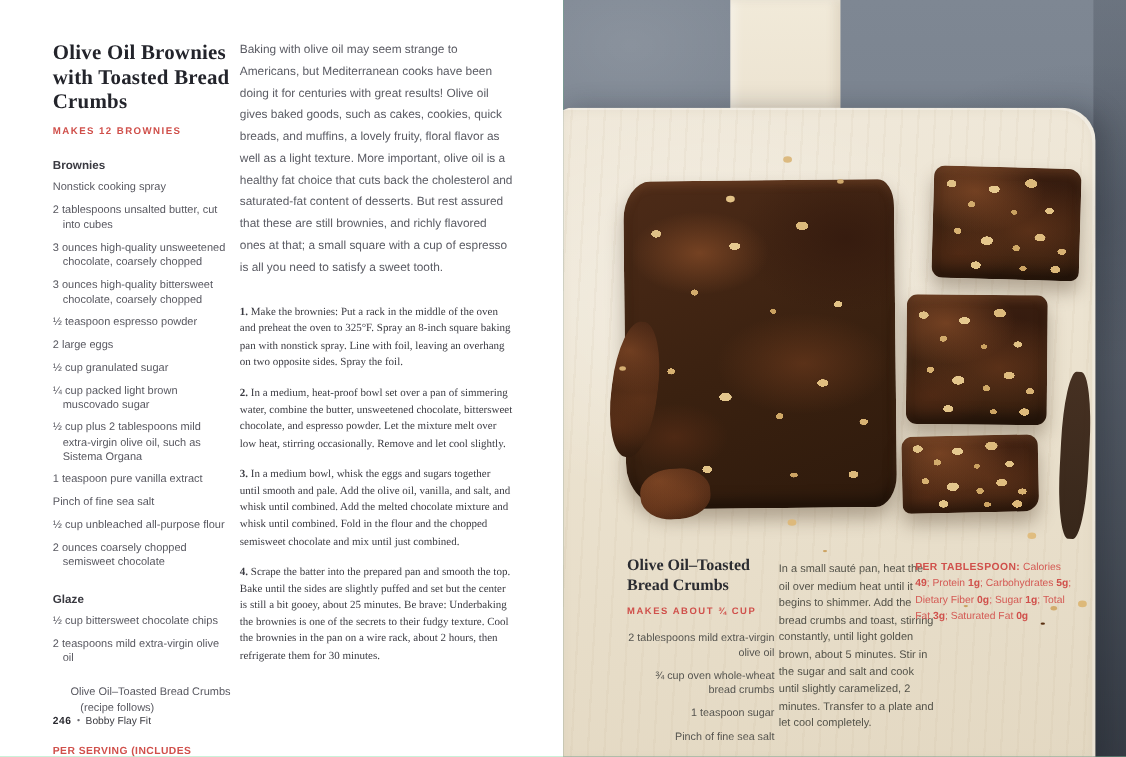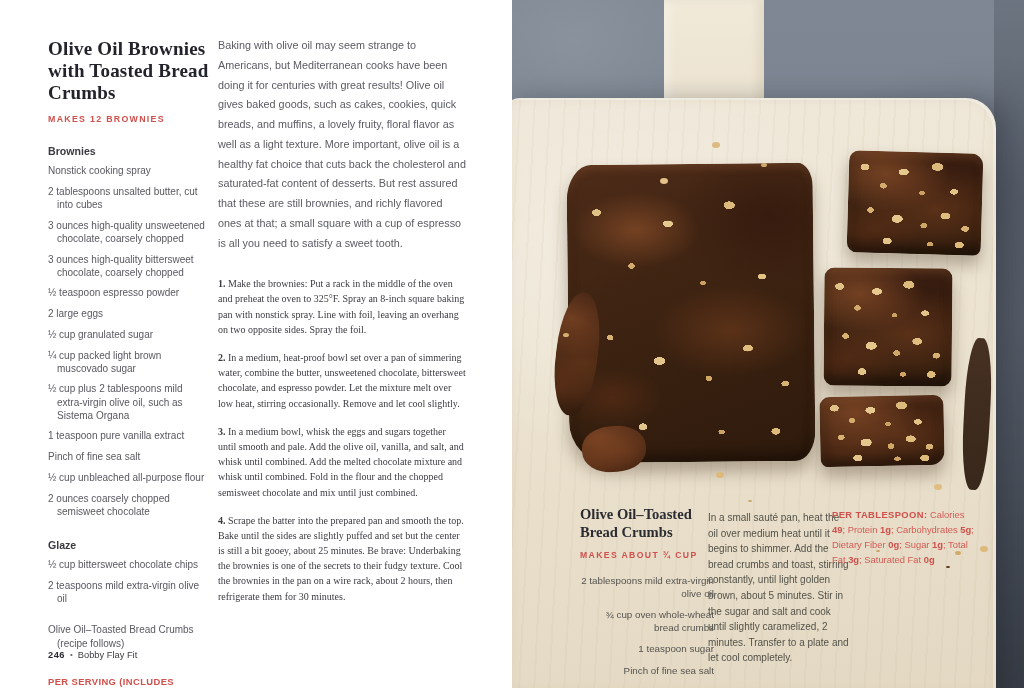--- a/index.html
+++ b/index.html
@@ -15,21 +15,21 @@
 
   .col-ing{position:absolute;left:48px;top:38px;width:162px;}
   .recipe-title{
     margin:0;font-family:"Liberation Serif","DejaVu Serif",serif;
     font-size:19px;line-height:1.17;font-weight:700;color:#23242b;letter-spacing:.2px;
   }
   .yield{margin-top:9px;font-size:8.8px;font-weight:700;letter-spacing:1.3px;color:#d0504b;}
   .subhead{margin:21px 0 0 0;font-size:10.6px;font-weight:700;color:#3a3a41;}
   .ing-list{margin:0;padding:0;list-style:none;}
   .ing{margin-top:7.5px;font-size:10px;line-height:1.32;color:#585860;padding-left:9px;text-indent:-9px;}
-  .extra-ing{margin-top:18px;font-size:10px;line-height:1.32;color:#585860;padding-left:9px;text-indent:-9px;}
+  .extra-ing{margin-top:18px;font-size:10px;line-height:1.32;color:#585860;padding-left:9px;text-indent:-9px;margin-left:16px;}
   .nutri{margin-top:24px;font-size:9.4px;line-height:1.6;color:#d2595302;}
   .nutri{color:#d45a54;}
   .nutri .nutri-label{font-weight:700;letter-spacing:.4px;color:#d0504b;}
 
   .col-method{position:absolute;left:218px;top:36px;width:248px;}
   .intro{font-size:10.8px;line-height:1.83;color:#5a5b63;}
   .steps{margin-top:23px;font-family:"Liberation Serif","DejaVu Serif",serif;}
   .step{font-size:10px;line-height:1.52;color:#3b3b42;margin-bottom:13px;}
   .step .n{font-weight:700;}
 
@@ -111,21 +111,21 @@
       222px 342px 0 0 #e0bd80,
       242px 408px 0 -1px #d2ab6c,
       162px 406px 0 -2px #caa260,
       268px 404px 0 0 #ddb97a,
       232px 422px 0 -2px #5a3012,
       256px 424px 0 -3px #3c1f0c;
   }
 
   
   .sub-cols{position:absolute;left:0;top:0;width:512px;height:688px;}
-  .sub-head-col{position:absolute;left:68px;top:506px;width:134px;}
+  .sub-head-col{position:absolute;left:58px;top:506px;width:134px;}
   .sub-title{margin:0;font-family:"Liberation Serif","DejaVu Serif",serif;font-size:14.6px;line-height:1.22;font-weight:700;color:#2b2c31;}
   .sub-yield{margin-top:8px;font-size:8.6px;font-weight:700;letter-spacing:1.4px;color:#d0504b;}
   .sub-ing-list{margin:14px 0 0 0;padding:0;list-style:none;}
   .sub-ing{margin-top:8px;font-size:9.8px;line-height:1.35;color:#55544f;padding-left:8px;text-indent:-8px;text-align:right;}
   .sub-instr-col{position:absolute;left:196px;top:510px;width:142px;font-size:10px;line-height:1.56;color:#535249;}
   .sub-nutri-col{position:absolute;left:320px;top:508px;width:148px;font-size:9.4px;line-height:1.58;color:#d45a54;}
   .sub-nutri-col .nutri-label{font-weight:700;letter-spacing:.4px;color:#d0504b;}
   .sub-nutri-col .nutri-item .v{font-weight:700;color:#d0504b;}
   .sub-nutri-col .nutri-item:not(:last-child)::after{content:"; ";}
 </style>

